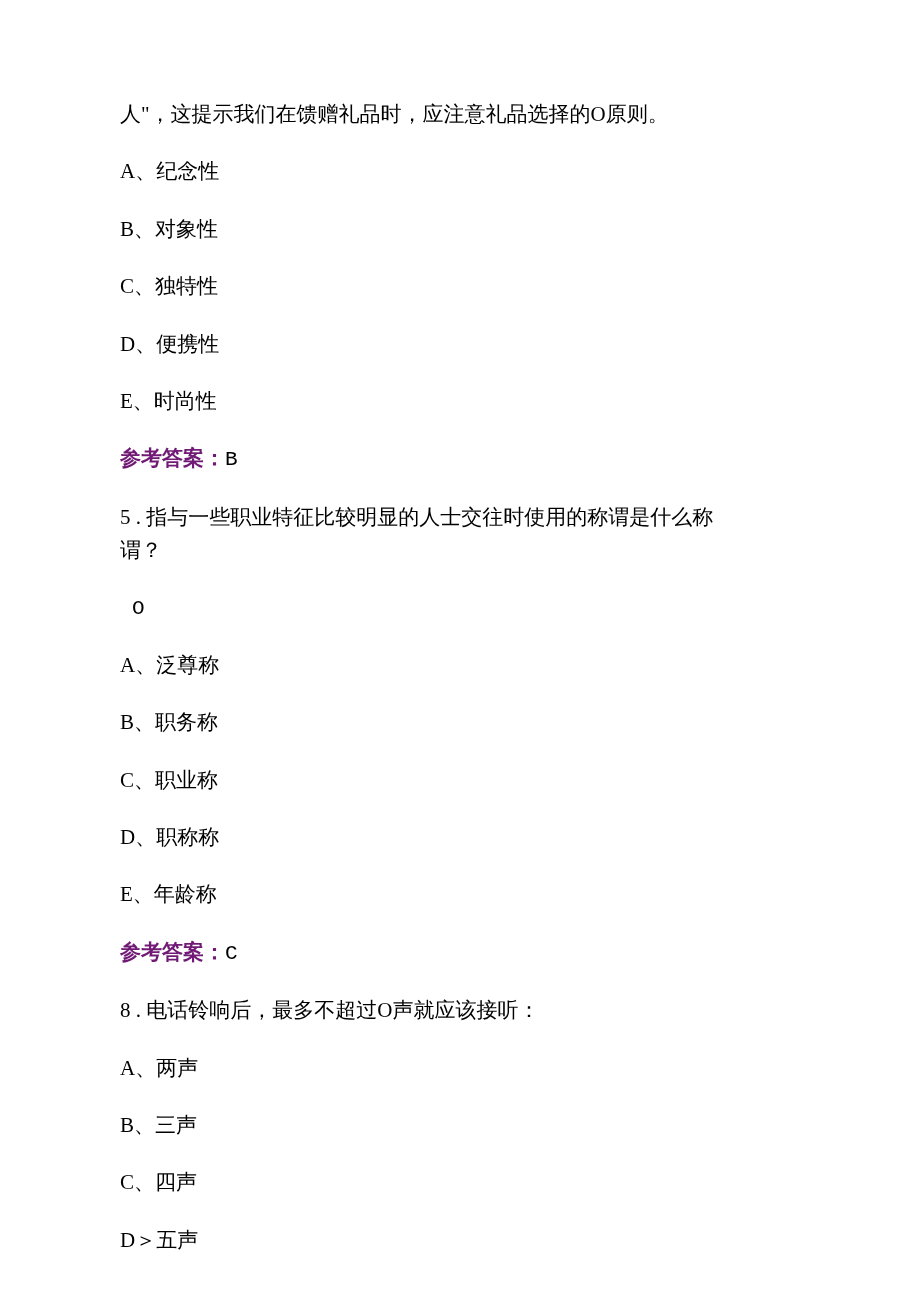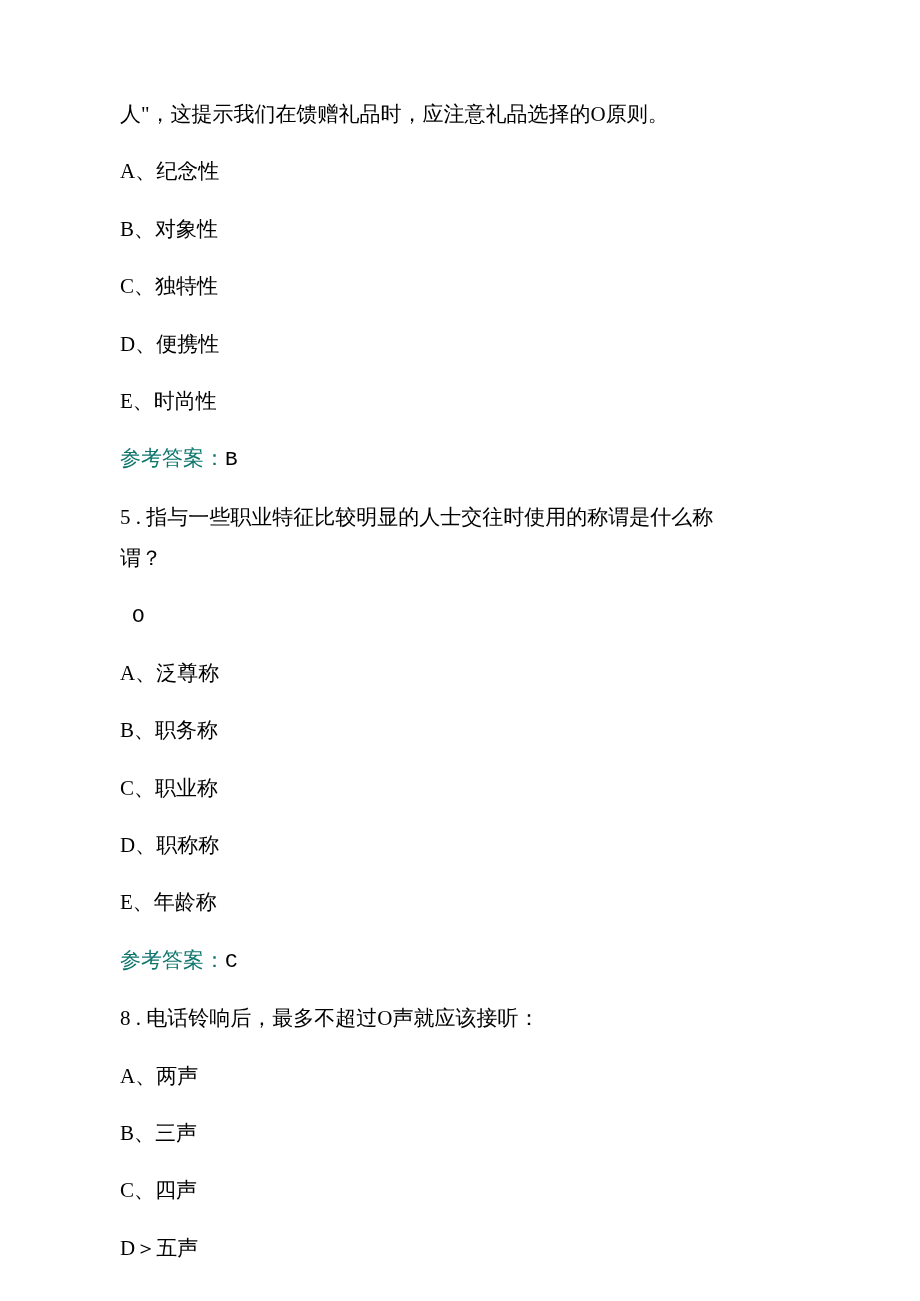--- a/index.html
+++ b/index.html
@@ -14,31 +14,32 @@
       font-family: "SimSun", "宋体", serif;
       font-size: 21px;
       color: #000000;
       padding: 100px 120px 60px 120px;
       line-height: 1.4;
     }
     .line {
       margin-bottom: 28px;
     }
     .answer-label {
-      color: #0f766e;
+      color: #701a75;
+      font-weight: bold;
     }
     .answer-value {
       color: #000000;
       font-family: "SimSun", "宋体", serif;
     }
     .mono {
       font-family: "Courier New", monospace;
     }
     .question-multi {
-      margin-bottom: 12px;
+      margin-bottom: 4px;
     }
     .question-multi-sub {
       margin-bottom: 28px;
     }
     .indent-small {
       padding-left: 12px;
     }
   </style>
 </head>
 <body>

